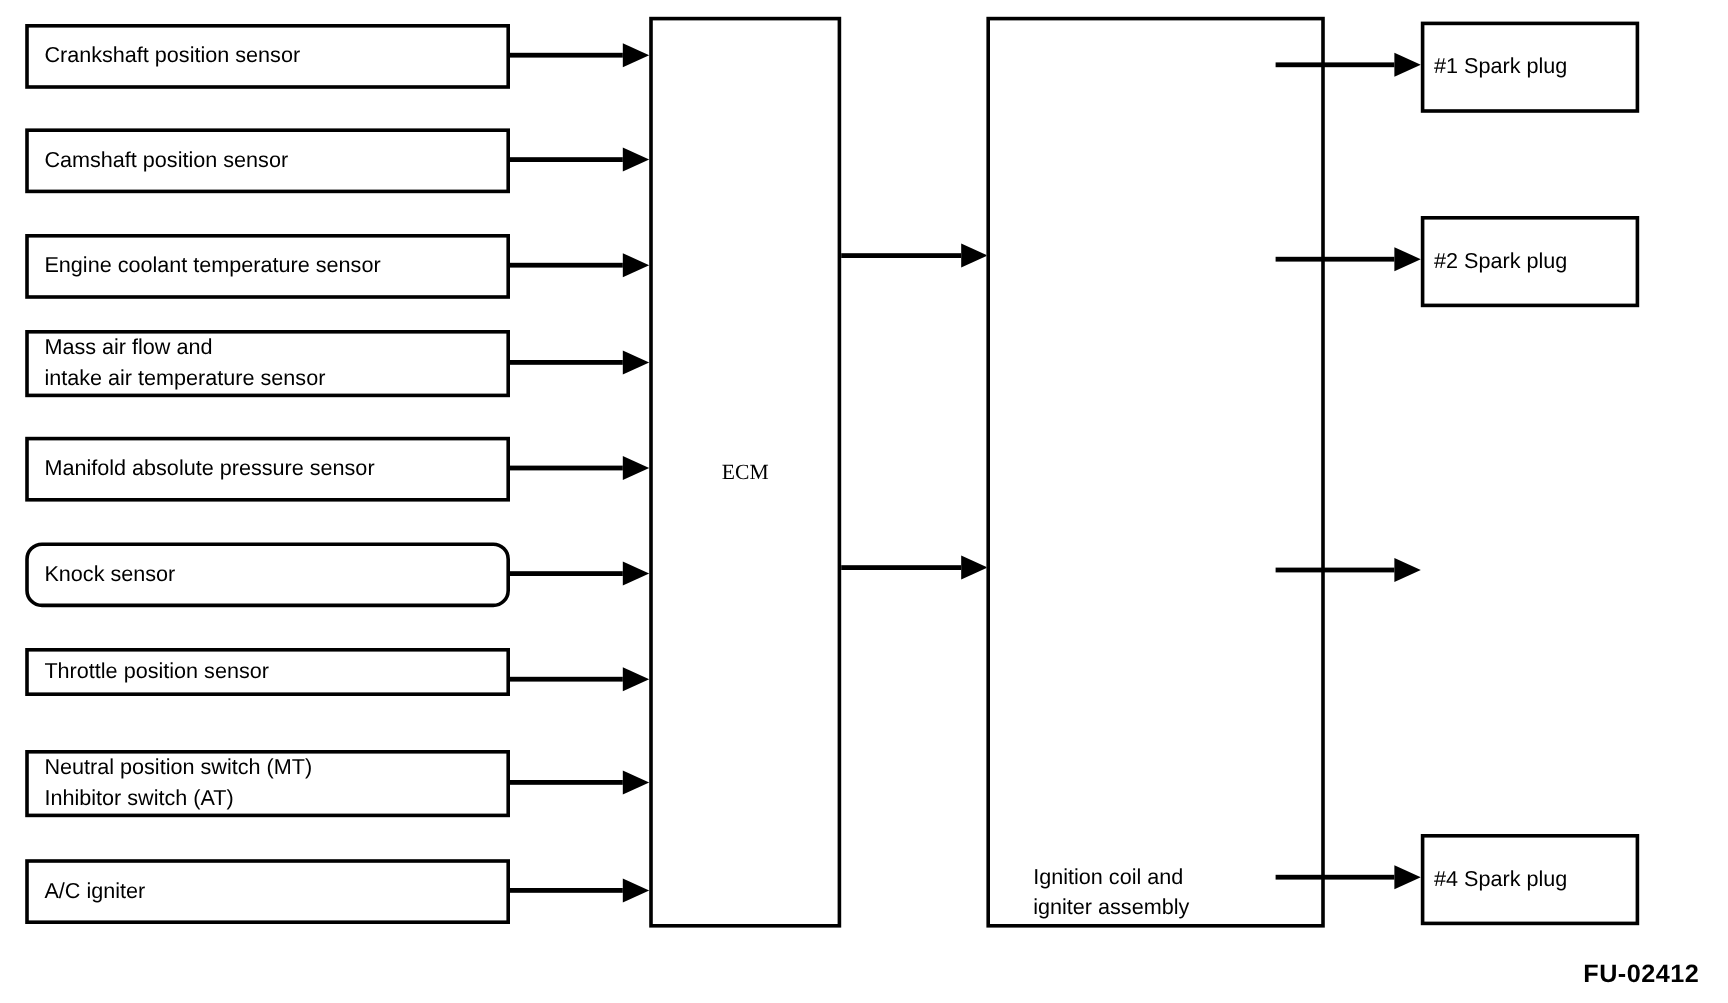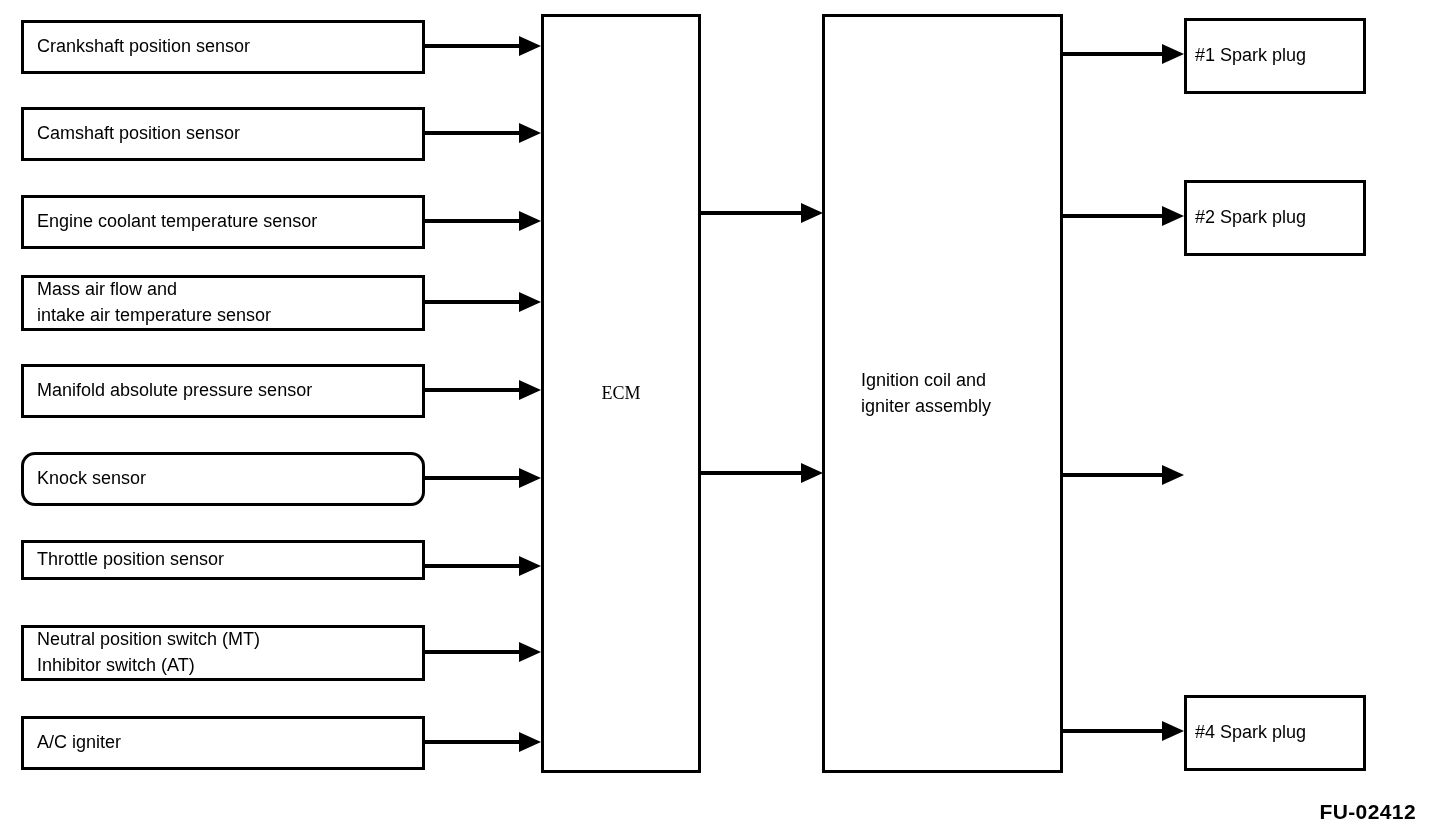--- a/index.html
+++ b/index.html
@@ -52,22 +52,23 @@
     font-family: Liberation Serif, serif;
   }
   #ecm-box .node-label {
     padding: 0;
     text-align: center;
   }
   
   #ignition-box {
     left: 822px;
     top: 14px;
-    width: 241px;
+    width: 282px;
     height: 759px;
+    align-items: flex-end;
   }
   #ignition-box .node-label {
     padding-left: 36px;
   }
   
   .plug-box {
     left: 1184px;
     width: 182px;
     height: 76px;
   }

